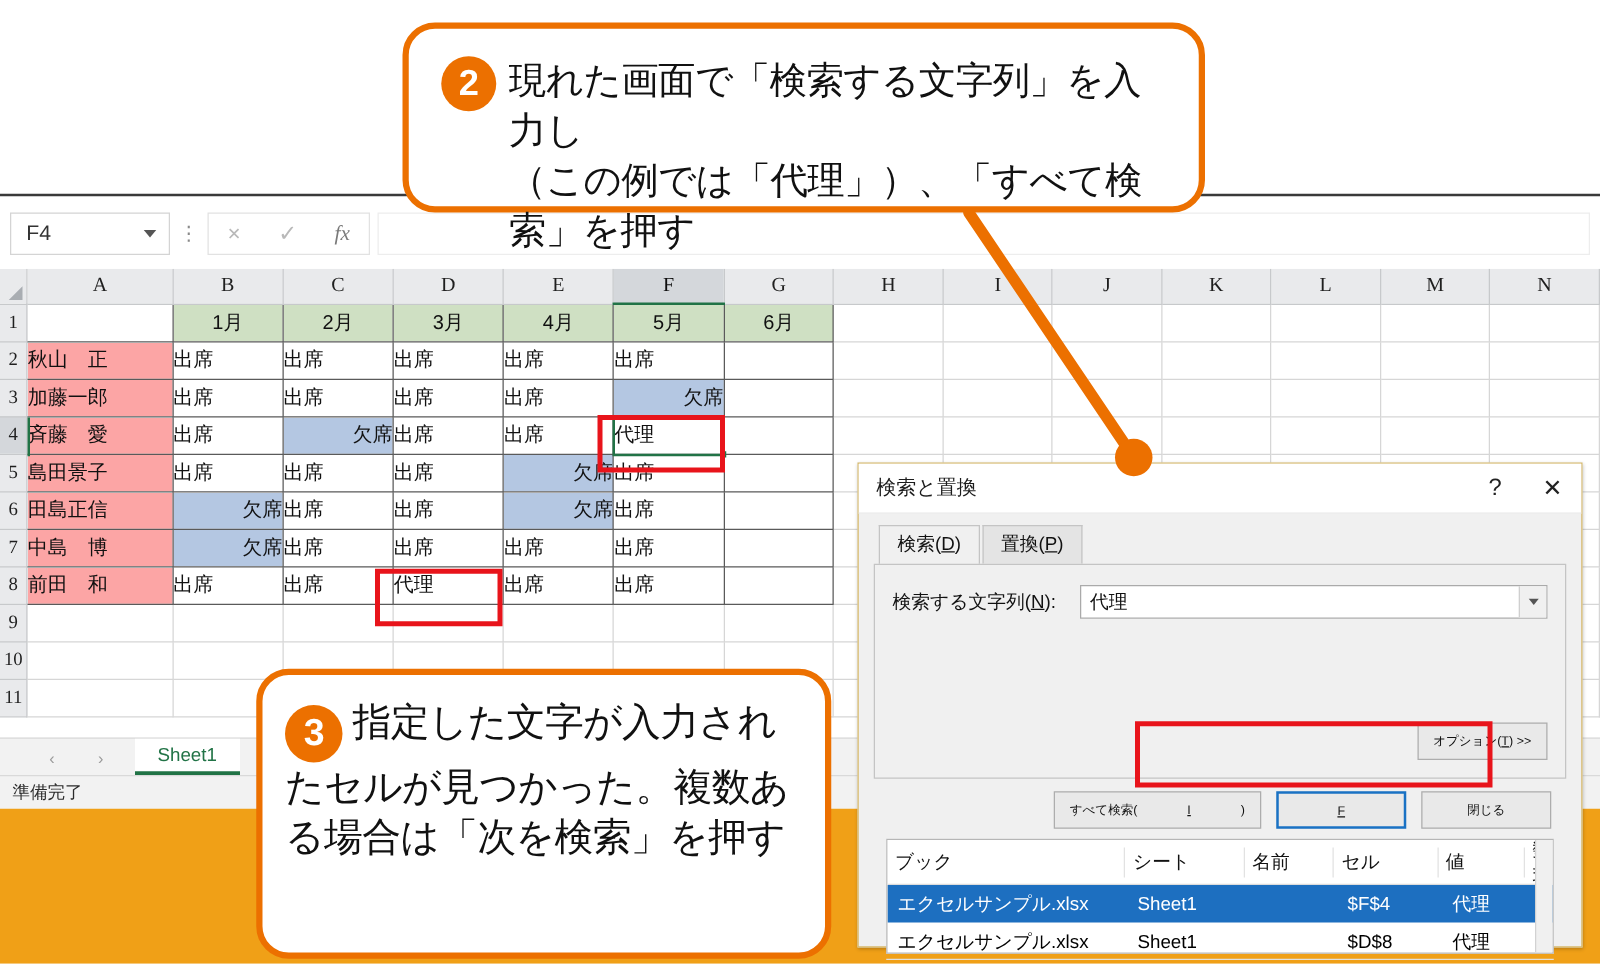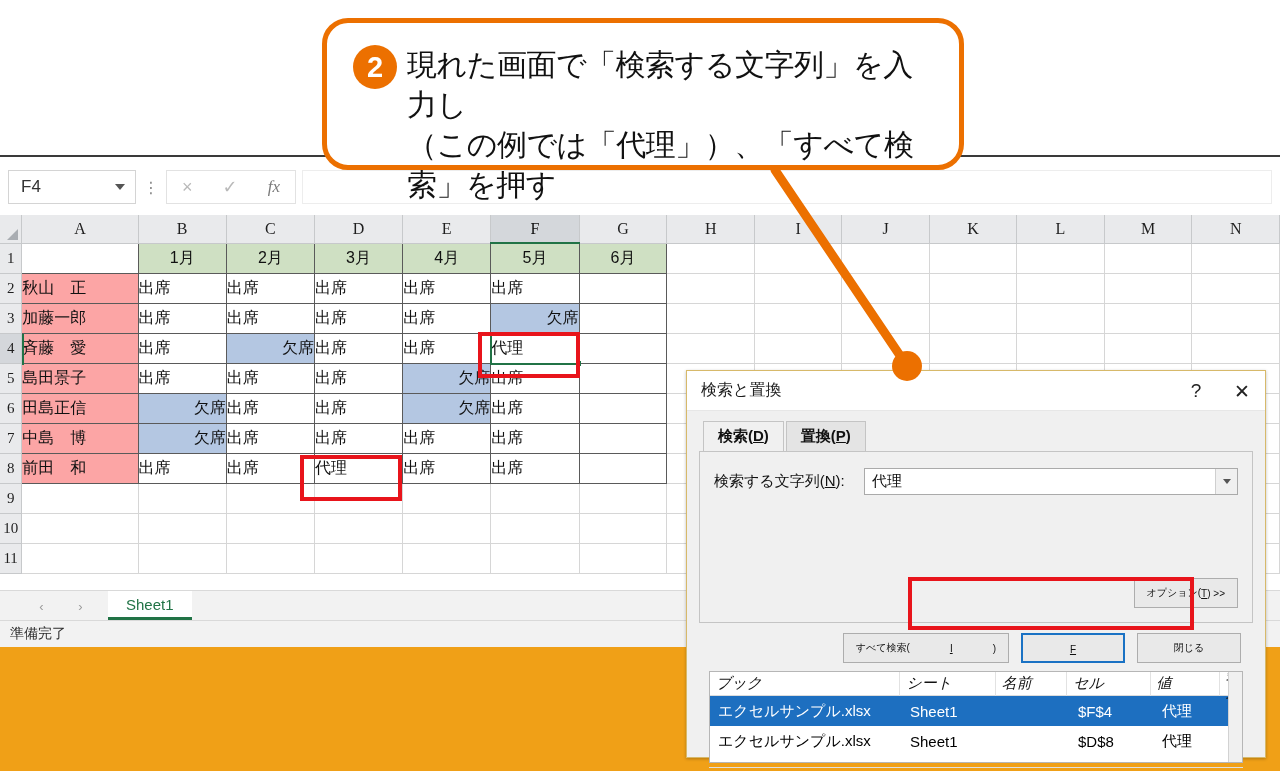--- a/index.html
+++ b/index.html
@@ -128,21 +128,21 @@
   }
   .dlg-title {
     height:40px; background:#ffffff; display:flex; align-items:center;
     padding-left:14px; font-size:16px; color:#1c1c1c;
     border-bottom:1px solid #e7e7e7; position:relative;
   }
   .dlg-title .t-btns { position:absolute; right:0; top:0; height:40px; display:flex; align-items:center; }
   .dlg-title .t-btn { width:46px; text-align:center; font-size:19px; color:#222; }
 
   .dlg-body { position:relative; padding:10px 12px 0 12px; }
-  .tabs { display:flex; align-items:center; height:30px; margin-left:4px;font-weight:bold; }
+  .tabs { display:flex; align-items:flex-end; height:30px; margin-left:4px; }
   .tab {
     padding:5px 14px 6px 14px; font-size:15px; color:#111;
     border:1px solid #c4c4c4; border-bottom:none; background:#e4e4e4;
     margin-right:2px;
   }
   .tab.active { background:#f0f0f0; border-bottom:1px solid #f0f0f0; position:relative; top:1px; }
   .tab u { text-decoration: underline; }
 
   .panel {
     border:1px solid #c4c4c4; background:#f0f0f0; height:172px; position:relative;
@@ -176,21 +176,21 @@
     display:flex; align-items:center; justify-content:flex-end;
     gap:12px; padding:10px 12px 0 12px;
   }
   .dlg-actions .btn { min-width:104px;gap:40px; }
 
   
   .results {
     margin:8px 10px 0 10px; border:1px solid #b6b6b6; background:#fff; height:92px; position:relative;
     overflow:hidden;
   }
-  .res-head { display:flex; height:24px; align-items:center; background:#fff; border-bottom:1px solid #dcdcdc;font-style:italic;}
+  .res-head { display:flex; height:36px; align-items:center; background:#fff; border-bottom:1px solid #dcdcdc;}
   .res-head div { font-size:15px; color:#111; padding-left:6px; border-right:1px solid #e2e2e2; height:24px; display:flex; align-items:center;}
   .res-row { display:flex; height:30px; align-items:center; }
   .res-row div { font-size:15px; padding-left:8px; height:38px; display:flex; align-items:center; }
   .res-row.selected { background:#1d6fc0; color:#fff; }
   .c-book { width:192px; } .c-sheet { width:96px; } .c-name { width:72px; }
   .c-cell { width:84px; } .c-value { width:70px; } .c-formula { flex:1; }
 
   .res-scroll { position:absolute; right:0; top:0; width:14px; height:100%; background:#f0f0f0; border-left:1px solid #d2d2d2;}
 
   .dlg-status {
@@ -595,14 +595,19 @@
   </svg>
 
   <div class="bubble bubble-2">
     <div class="bubble-2-inner">
       <div class="badge">2</div>
       <div class="bubble-2-text">現れた画面で「検索する文字列」を入力し
 （この例では「代理」）、「すべて検索」を押す</div>
     </div>
   </div>
 
+  <div class="bubble bubble-3">
+    <div class="bubble-3-inner">
+      <div class="bubble-3-text"><span class="badge b3">3</span><span>指定した文字が入力されたセルが見つかった。複数ある場合は「次を検索」を押す</span></div>
+    </div>
+  </div>
 
 </div>
 
 </body></html>

